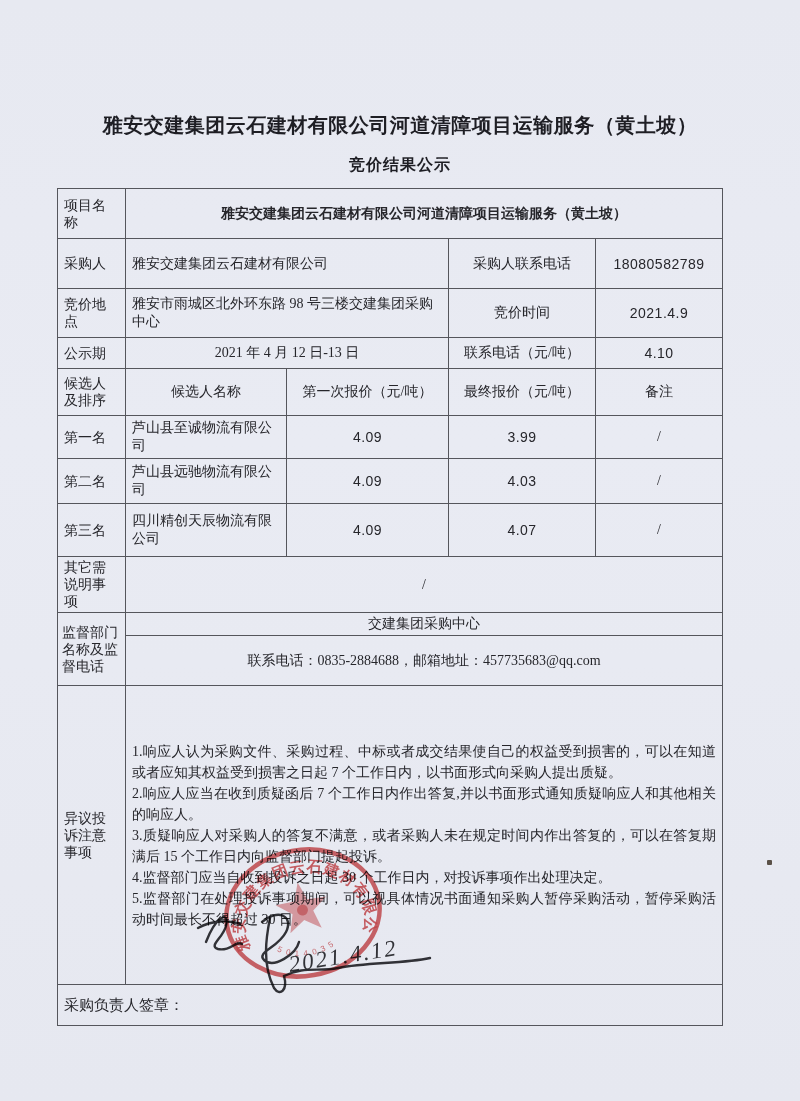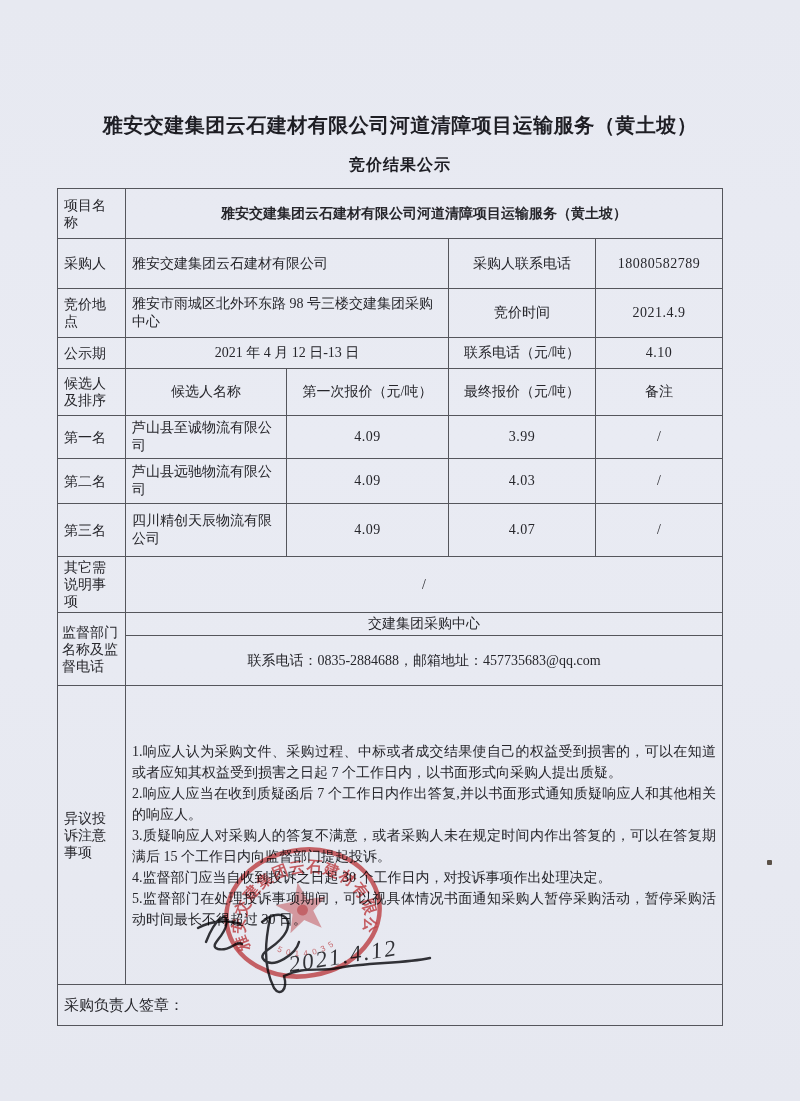--- a/index.html
+++ b/index.html
@@ -27,21 +27,21 @@
     font-size:14px;color:#26262b;
   }
   table.main td{
     border:1.4px solid #55565c;
     padding:2px 6px;vertical-align:middle;
     overflow:hidden;
   }
   td.lbl{padding:2px 3px 2px 5px;line-height:17px;}
   .ctr{text-align:center;}
   .bold{font-weight:700;}
-  .num{font-family:Liberation Serif, serif;letter-spacing:.5px;text-align:center;}
+  .num{font-family:Liberation Sans, sans-serif;letter-spacing:.5px;text-align:center;}
   td.complaint-cell{padding:4px 8px 4px 5px;}
   .complaint-text p{margin:0;line-height:21px;text-align:justify;}
   td.sig-cell{font-size:15px;padding-left:5px;margin-top:13px;}
   
   svg.stamp{
     position:absolute;left:219px;top:843px;width:168px;height:140px;
     mix-blend-mode:multiply;opacity:.92;
   }
   
   svg.signature{

